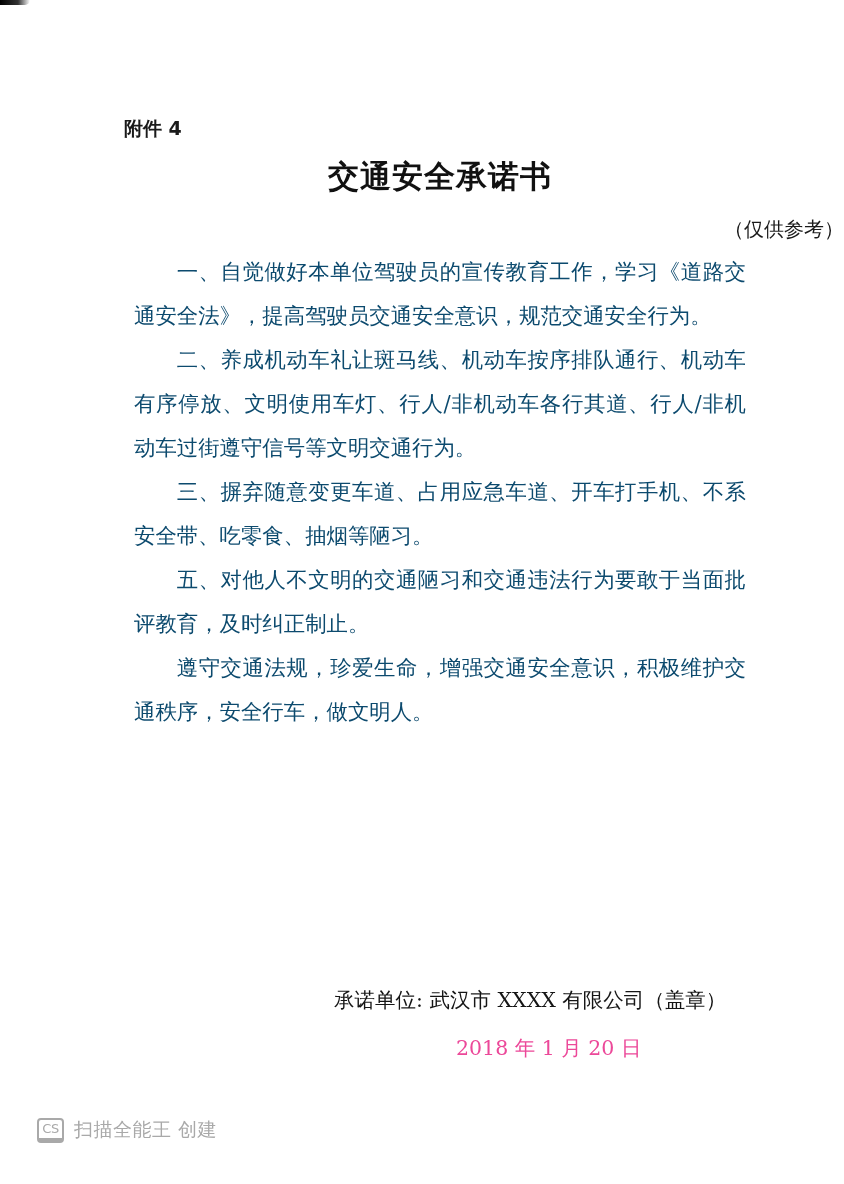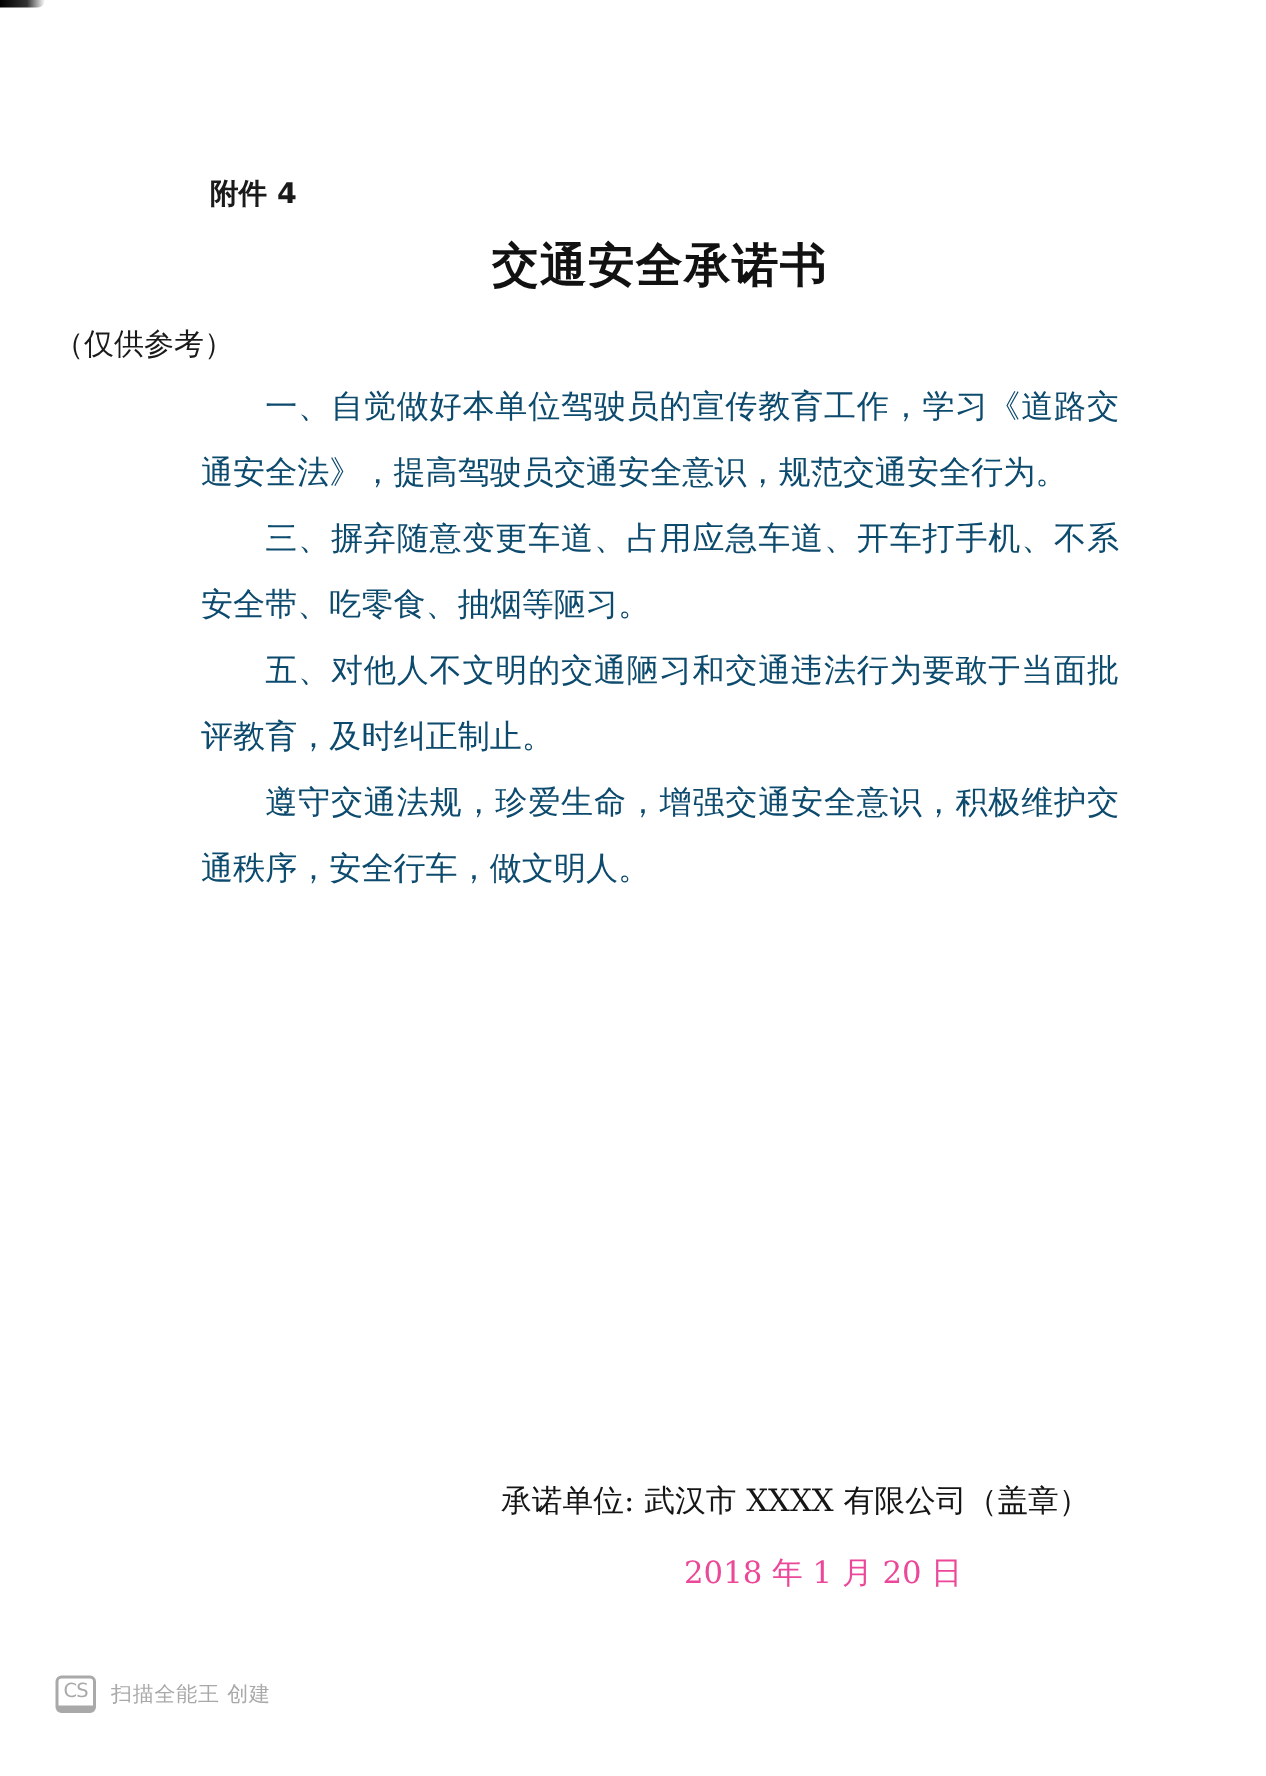--- a/index.html
+++ b/index.html
@@ -6,31 +6,31 @@
   body {
     width: 844px; height: 1184px; background: #ffffff; position: relative; overflow: hidden;
     font-family: "DejaVu Serif", "Liberation Serif", serif; color: #111;
   }
   .corner-mark {
     position: absolute; left: 0; top: 0; width: 30px; height: 5px;
     background: linear-gradient(to right, #000 0%, #333 60%, rgba(0,0,0,0) 100%);
     border-bottom-right-radius: 6px;
   }
   .attachment {
-    position: absolute; left: 140px; top: 116px;
+    position: absolute; left: 124px; top: 116px;
     font-family: "DejaVu Sans", "Liberation Sans", sans-serif;
     font-size: 19px; font-weight: bold; color: #1a1a1a;
   }
   .title {
     position: absolute; left: 0; width: 844px; top: 156px; text-align: center;
     font-size: 31px; font-weight: bold; letter-spacing: 1px; color: #111;
     padding-left: 36px; box-sizing: border-box;
   }
   .subtitle {
-    position: absolute; left: 0; width: 844px; top: 216px; text-align: left;
+    position: absolute; left: 0; width: 844px; top: 216px; text-align: right;
     font-size: 20px; color: #1a1a1a; padding-left: 36px; box-sizing: border-box;
   }
   .body-text {
     position: absolute; left: 134px; top: 250px; width: 612px;
     font-size: 21.4px; line-height: 44px; color: #0c4a6e;
   }
   .para { margin: 0; text-indent: 2em; text-align: justify; }
   .signature {
     position: absolute; left: 334px; top: 986px;
     font-size: 20.5px; color: #151515; white-space: nowrap;
@@ -42,35 +42,36 @@
   .watermark {
     position: absolute; left: 37px; top: 1117px; display: flex; align-items: center;
     font-family: "DejaVu Sans", "Liberation Sans", sans-serif; color: #a9a9a9;
   }
   .cs-logo {
     width: 27px; height: 25px; border: 2px solid #a9a9a9; border-radius: 4px;
     border-bottom-width: 5px; box-sizing: border-box;
     font-size: 13px; font-weight: normal; line-height: 18px; text-align: center; color: #a9a9a9;
     letter-spacing: -0.5px;
   }
-  .wm-text { margin-left: 10px; font-size: 14px; letter-spacing: 0.5px; }
+  .wm-text { margin-left: 10px; font-size: 19px; letter-spacing: 0.5px; }
 </style>
 </head>
 <body>
 
 <div class="corner-mark"></div>
 
 <div class="attachment">附件 4</div>
 
 <div class="title">交通安全承诺书</div>
 
 <div class="subtitle">（仅供参考）</div>
 
 <div class="body-text">
   <p class="para">一、自觉做好本单位驾驶员的宣传教育工作，学习《道路交通安全法》，提高驾驶员交通安全意识，规范交通安全行为。</p>
+  <p class="para">二、养成机动车礼让斑马线、机动车按序排队通行、机动车有序停放、文明使用车灯、行人/非机动车各行其道、行人/非机动车过街遵守信号等文明交通行为。</p>
   <p class="para">三、摒弃随意变更车道、占用应急车道、开车打手机、不系安全带、吃零食、抽烟等陋习。</p>
   <p class="para">五、对他人不文明的交通陋习和交通违法行为要敢于当面批评教育，及时纠正制止。</p>
   <p class="para">遵守交通法规，珍爱生命，增强交通安全意识，积极维护交通秩序，安全行车，做文明人。</p>
 </div>
 
 <div class="signature">承诺单位: 武汉市 XXXX 有限公司（盖章）</div>
 
 <div class="date">2018 年 1 月 20 日</div>
 
 <div class="watermark">

